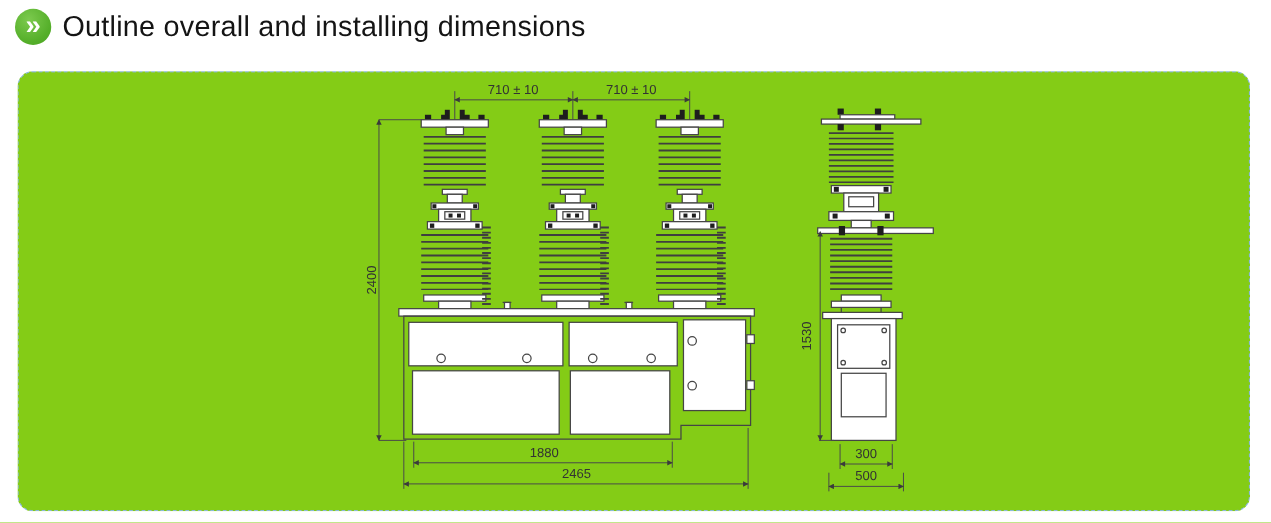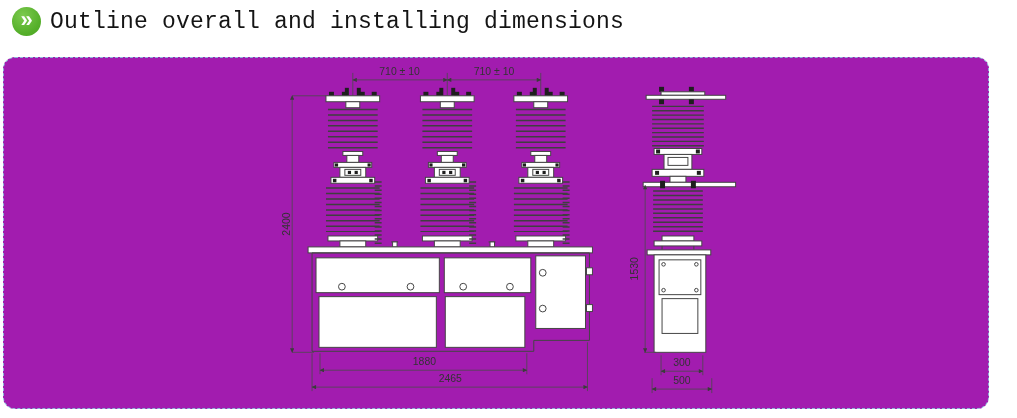--- a/index.html
+++ b/index.html
@@ -8,25 +8,25 @@
     font-family:"Liberation Sans",sans-serif;overflow:hidden;
   }
   .header{position:absolute;left:12px;top:7px;display:flex;align-items:center;gap:9px;}
   .hicon{
     width:29px;height:29px;border-radius:50%;
     background:radial-gradient(circle at 38% 30%, #7cca4e 0%, #55af2a 65%, #4aa322 100%);
     color:#fff;display:flex;align-items:center;justify-content:center;
     font-size:22px;font-weight:bold;line-height:1;padding-bottom:3px;box-sizing:border-box;
   }
   .htitle{
-    font-family:Liberation Mono, monospace;font-size:23px;color:#141414;letter-spacing:.2px;text-align:right;
+    font-family:Liberation Sans, sans-serif;font-size:23px;color:#141414;letter-spacing:.2px;text-align:right;
   }
   .panel{
-    position:absolute;left:3px;top:57px;width:986px;height:352px;
-    border:1px dashed #8cb9d9;border-radius:12px;box-sizing:border-box;background:#a21caf;
+    position:absolute;left:14px;top:57px;width:986px;height:352px;
+    border:1px dashed #8cb9d9;border-radius:12px;box-sizing:border-box;background:#84cc16;
   }
   .panel svg{display:block;width:100%;height:100%;}
   svg text{font-family:"Liberation Sans",sans-serif;}
   .dim{font-size:10.5px;fill:#333;text-anchor:middle;}
   .ln{stroke:#454545;stroke-width:1;fill:none;}
   .fw{fill:#ffffff;stroke:#454545;stroke-width:1;}
   .dl{stroke:#4a4a4a;stroke-width:.8;fill:none;}
   .bolt{fill:#1e1e1e;stroke:none;}
   .stripe{stroke:#3f3f3f;fill:none;}
 </style>

